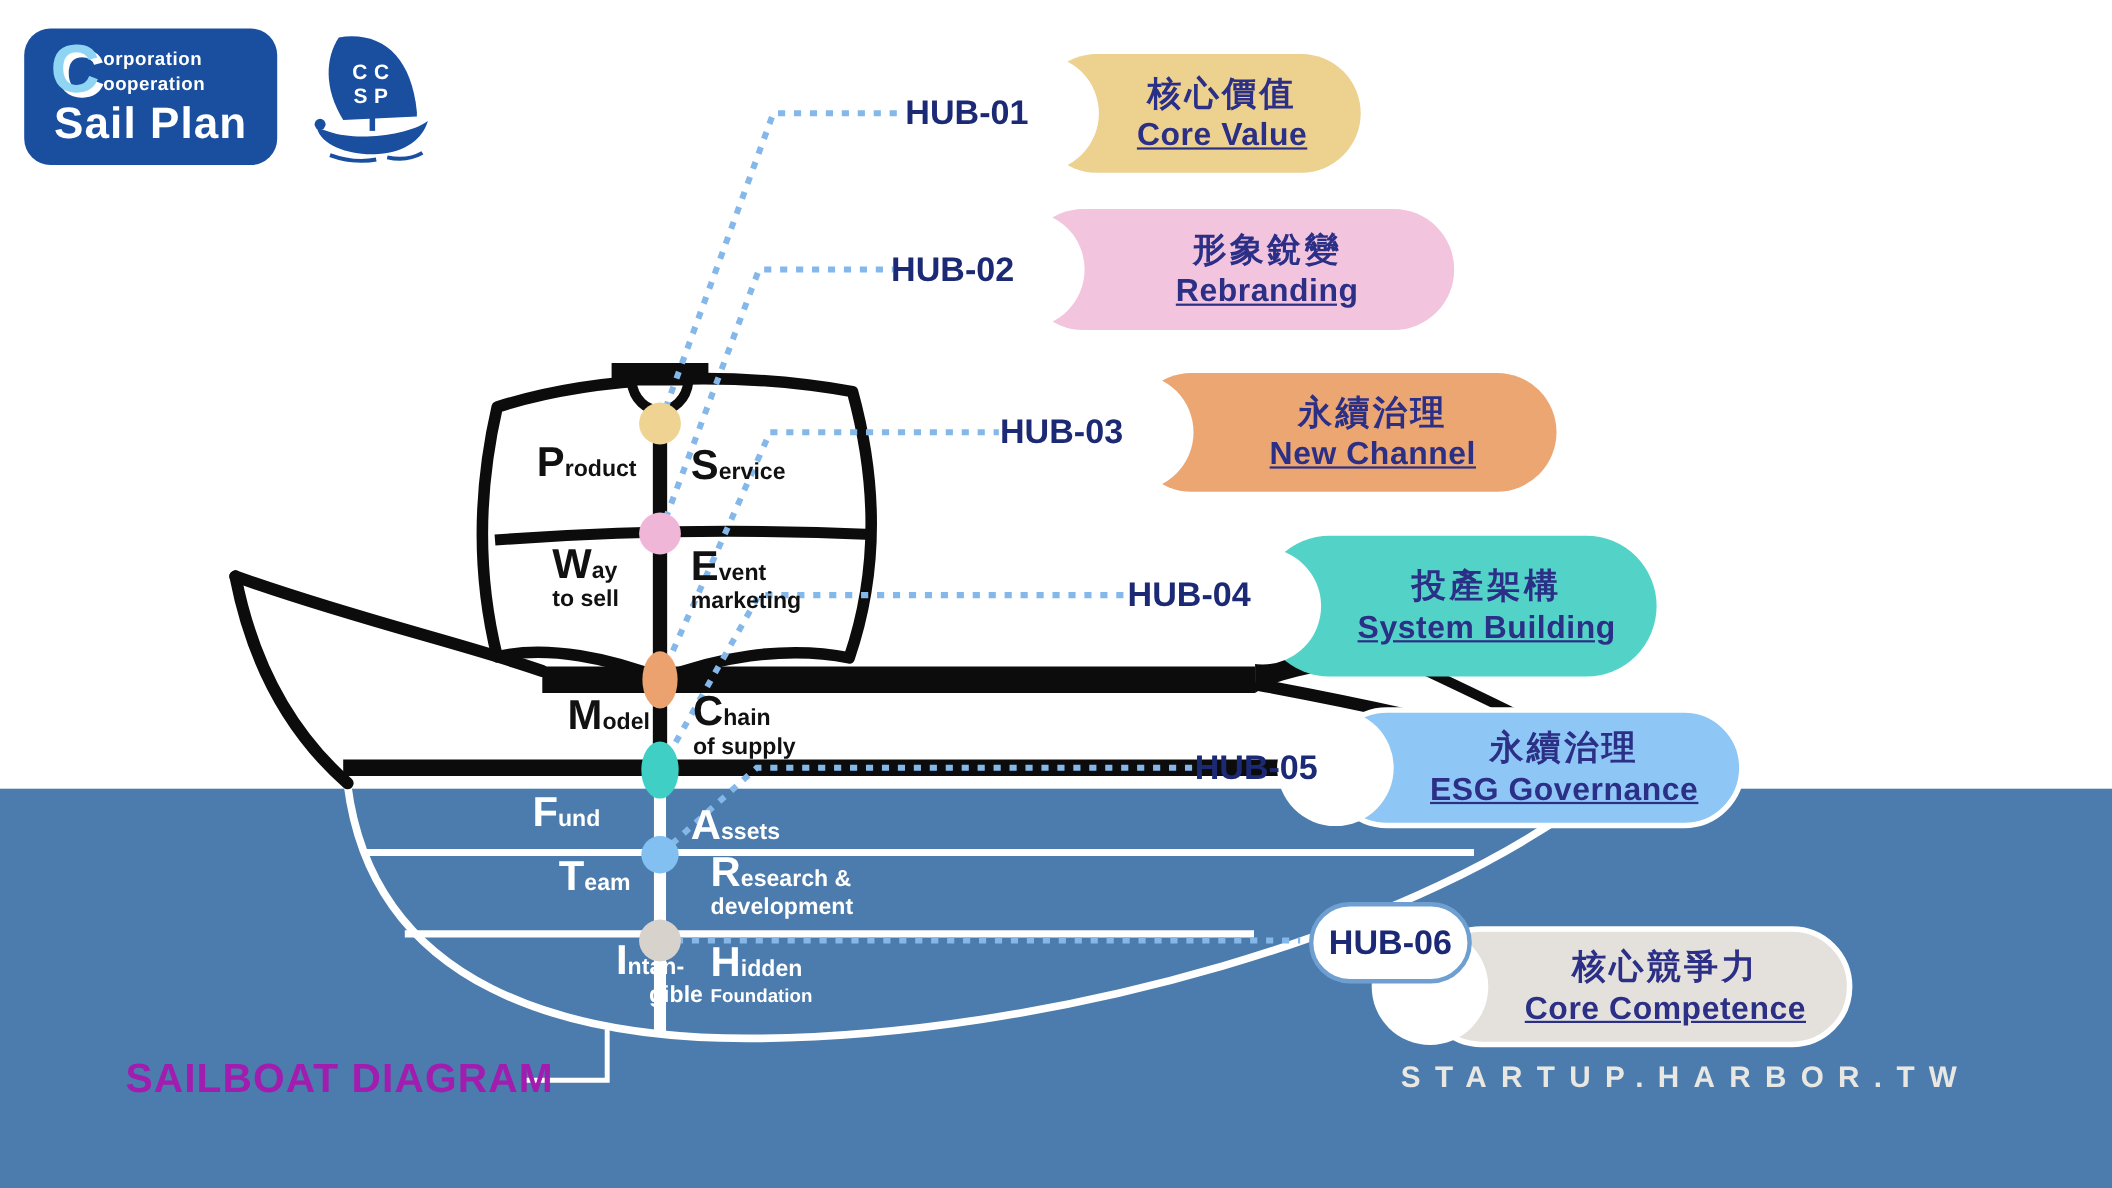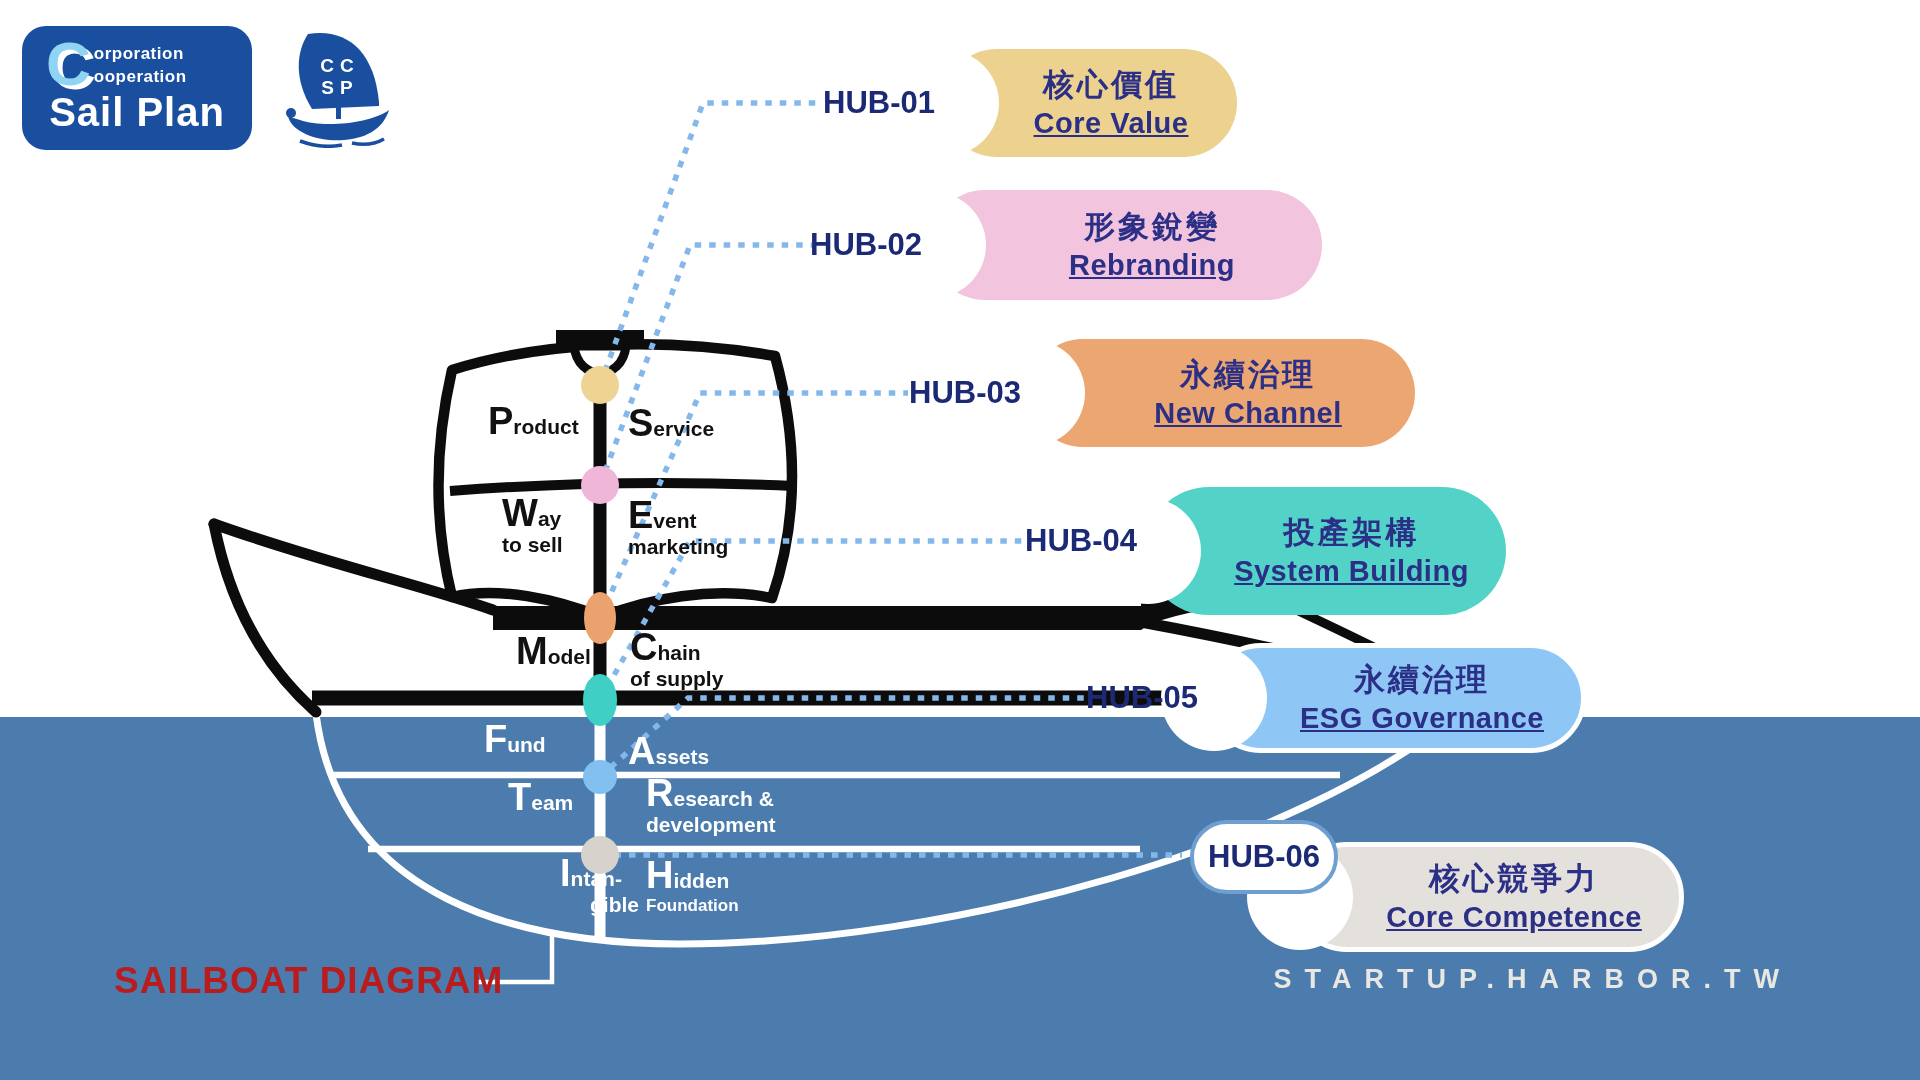--- a/index.html
+++ b/index.html
@@ -51,21 +51,21 @@
   .cell .l2s{font-size:17px;font-weight:700;line-height:20px;margin-top:-1px;}
   .uw{color:#ffffff;}
   #cell-product{left:488px;top:400px;} #cell-service{left:628px;top:402px;}
   #cell-way{left:502px;top:492px;}    #cell-event{left:628px;top:494px;}
   #cell-model{left:516px;top:630px;}  #cell-chain{left:630px;top:626px;}
   #cell-fund{left:484px;top:718px;}   #cell-assets{left:628px;top:718px;margin-top:12px;}
   #cell-team{left:508px;top:776px;}   #cell-research{left:646px;top:772px;}
   #cell-intangible{left:532px;top:852px;margin-left:28px;} #cell-hidden{left:646px;top:854px;}
   #cell-intangible .l2{margin-left:30px;}
   
-  #diagram-title{left:114px;top:960px;font-size:37px;font-weight:700;color:#b91c1c;letter-spacing:1px;z-index:3;}
+  #diagram-title{left:114px;top:960px;font-size:37px;font-weight:700;color:#a21caf;letter-spacing:1px;z-index:3;}
   #website{right:128px;top:964px;font-size:27px;font-weight:700;color:#e9e7e2;letter-spacing:13px;z-index:3;}
 </style>
 </head>
 <body>
 
 <div id="sea" class="abs" style="background: rgb(75, 124, 173);"></div>
 
 <svg id="boat-svg" class="abs" viewBox="0 0 1920 1080">
 
   <g stroke="#ffffff" fill="none">

